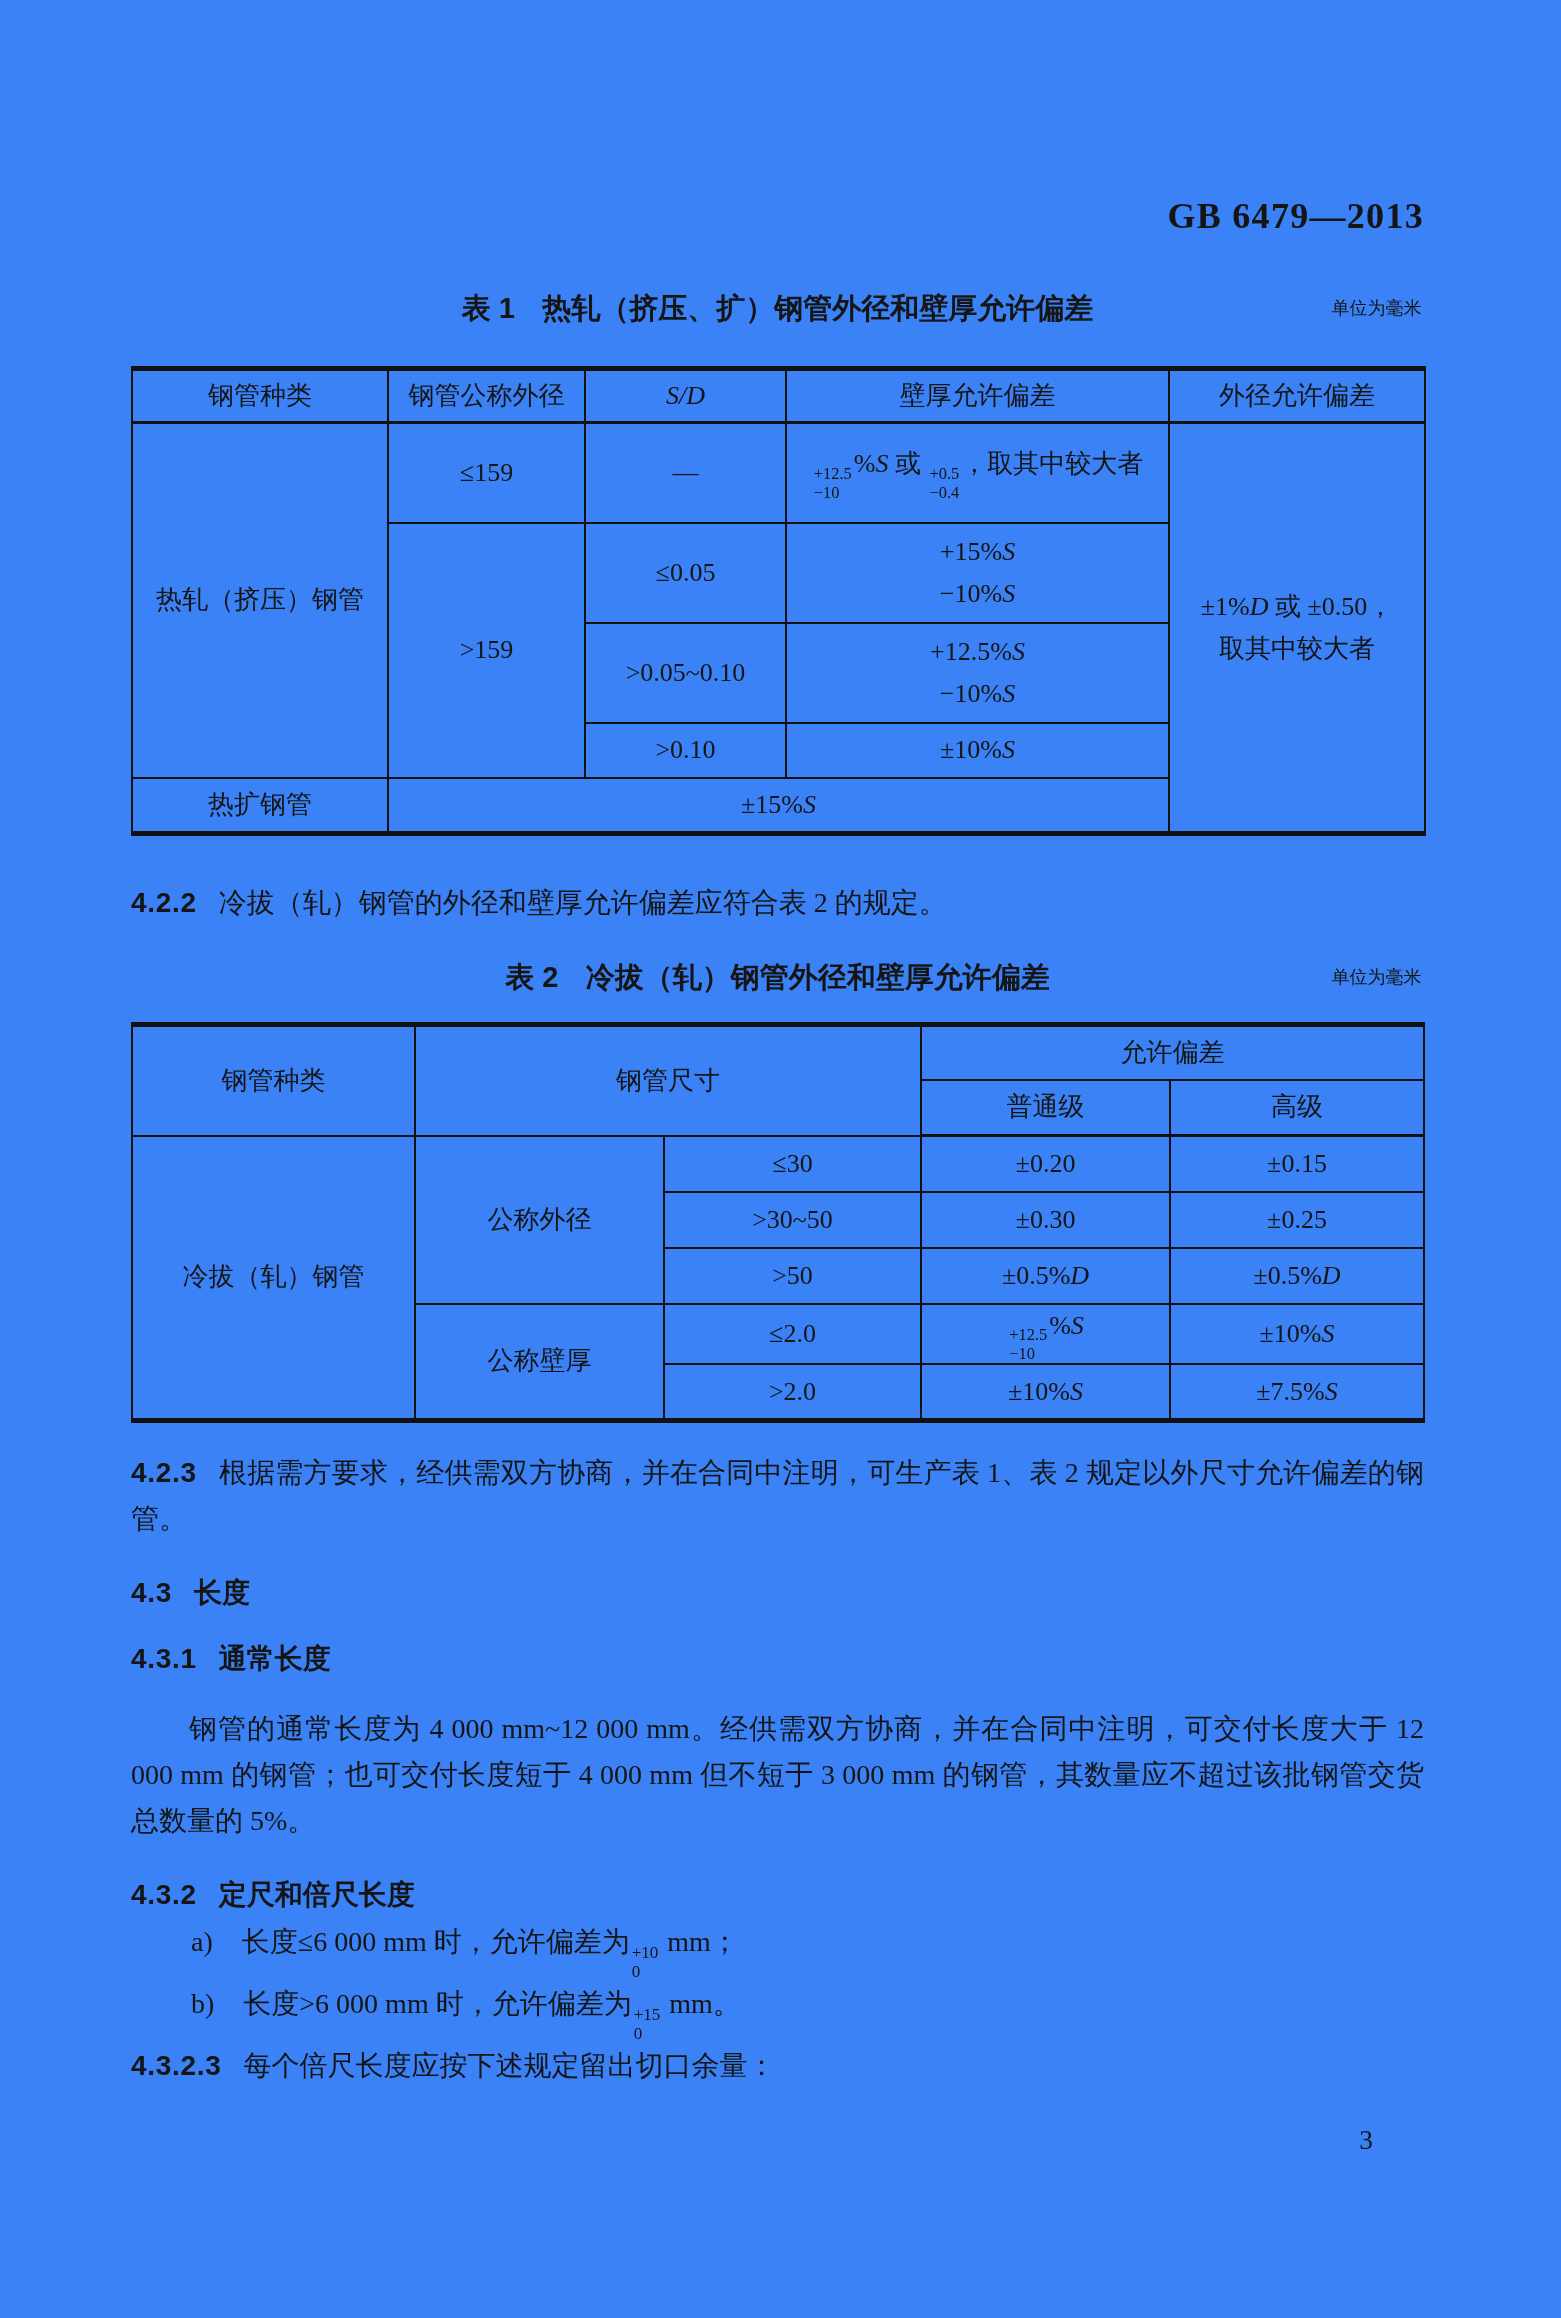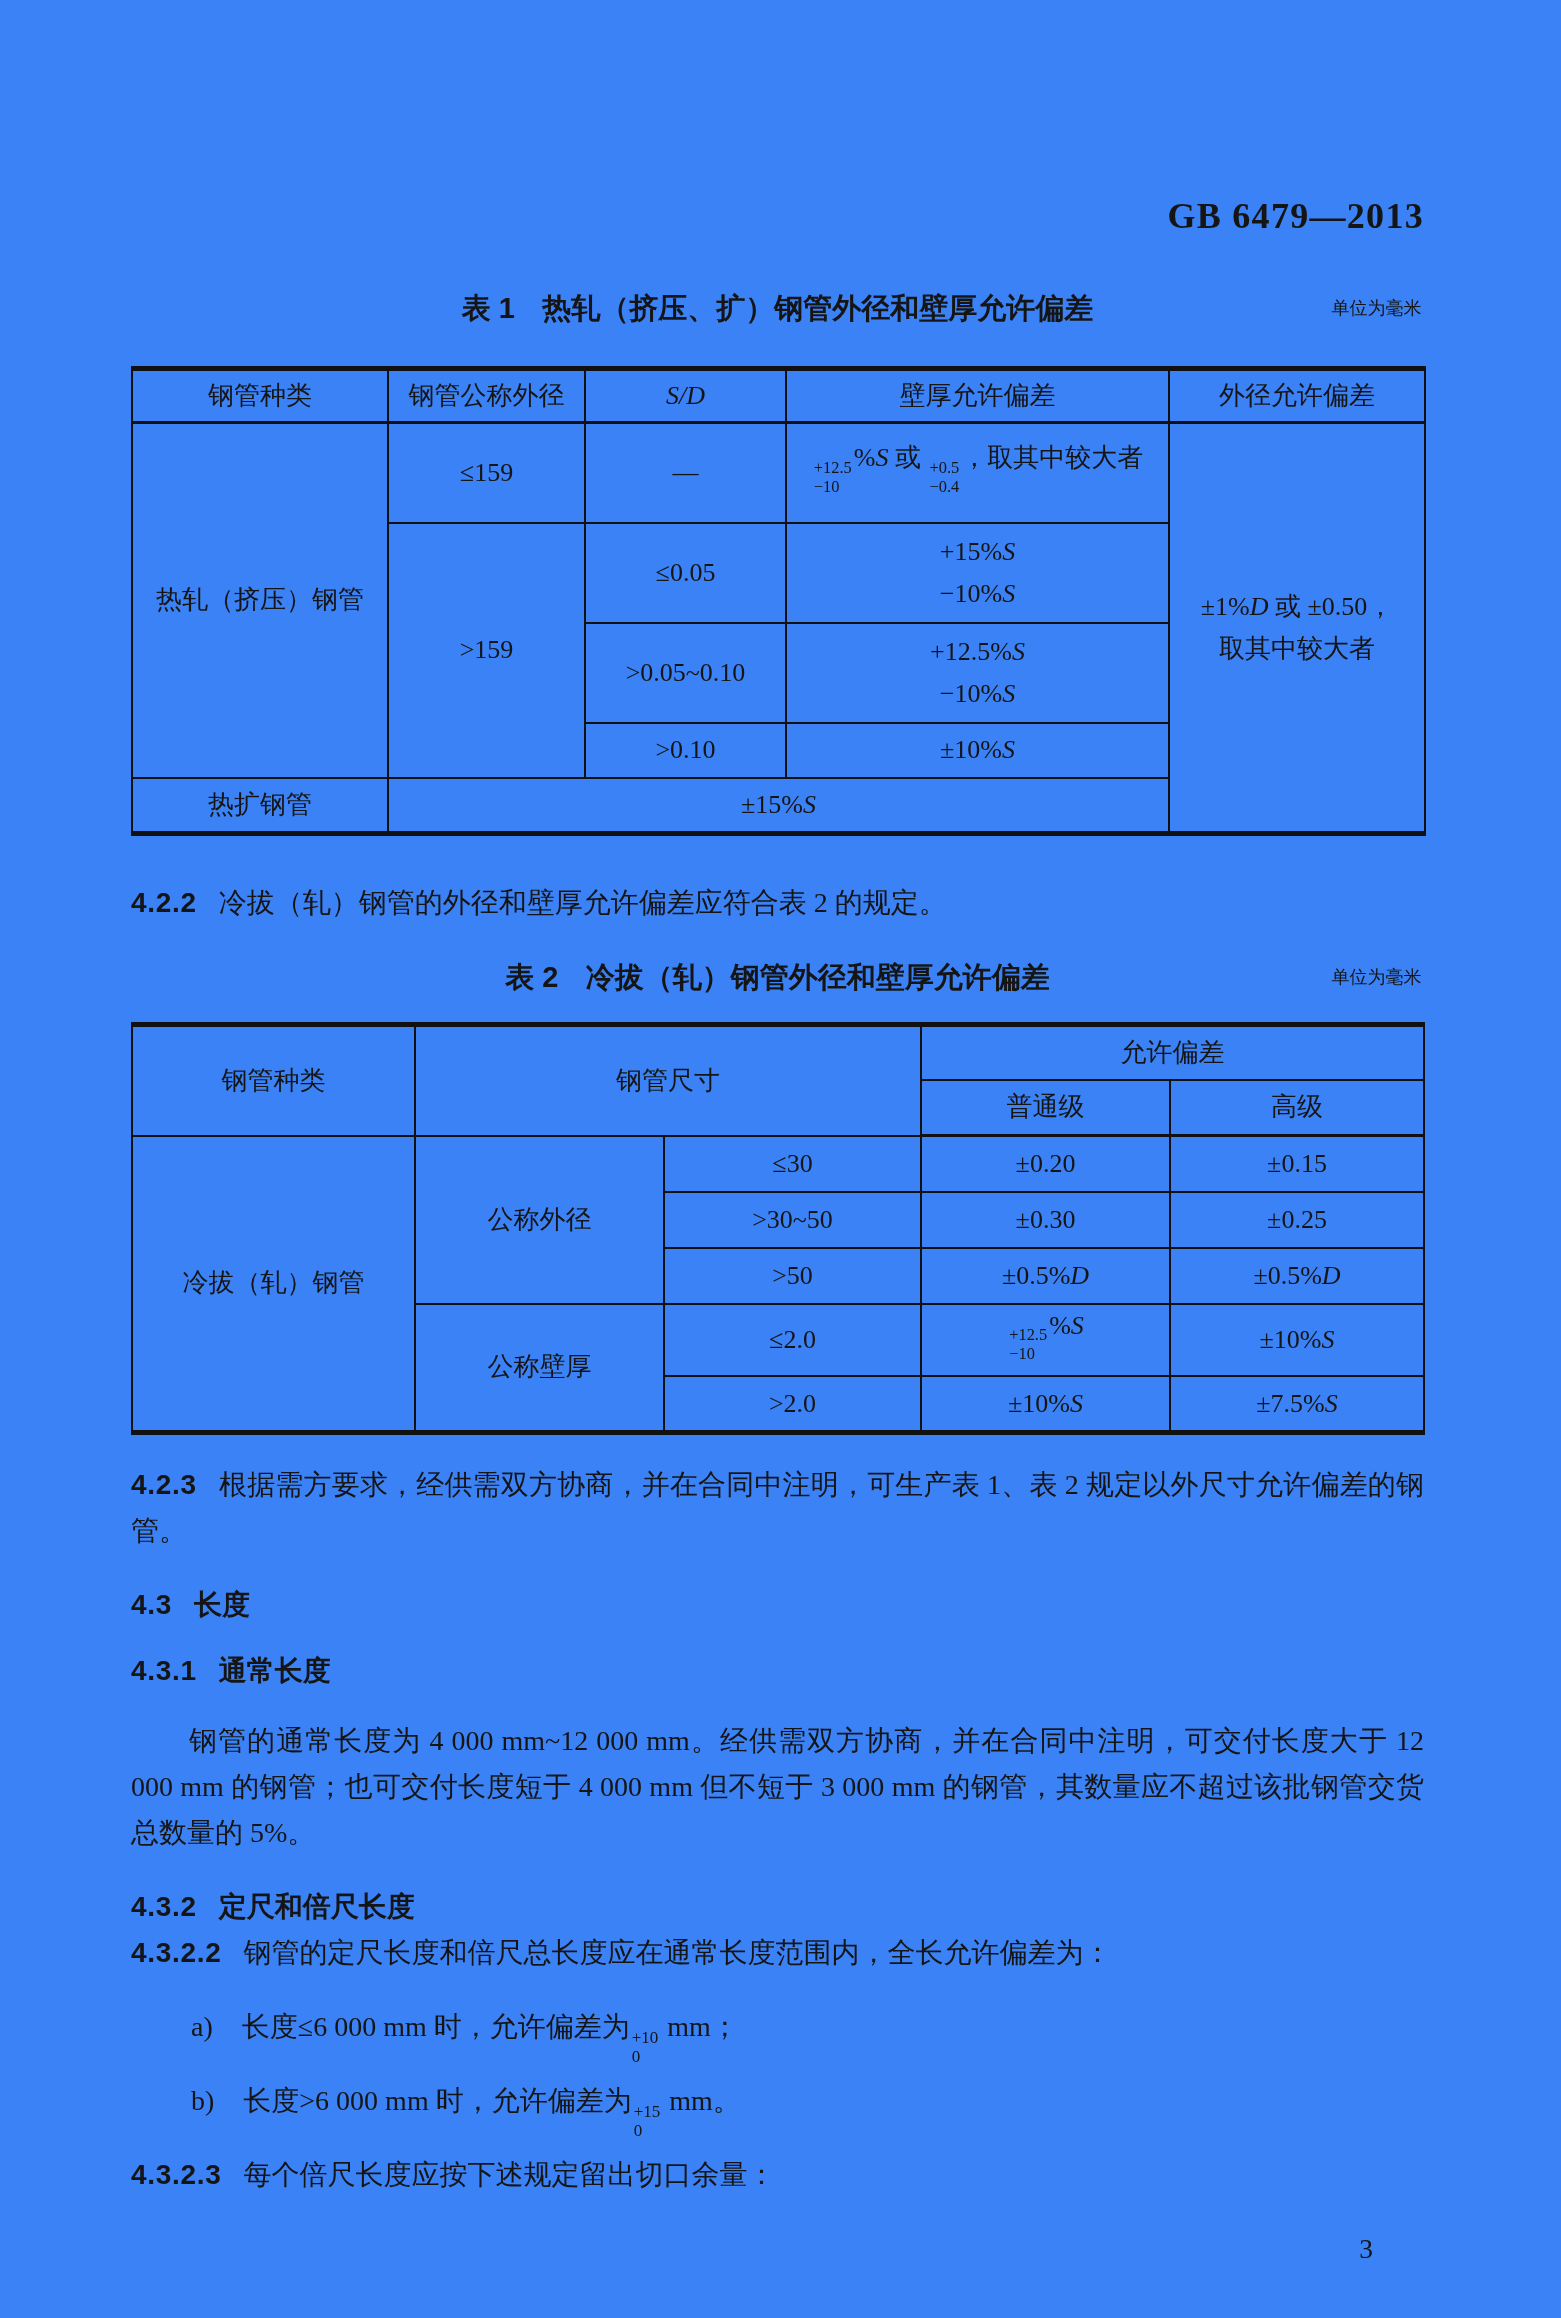--- a/index.html
+++ b/index.html
@@ -93,21 +93,21 @@
 
   
   .frac {
     display:inline-flex;
     flex-direction:column;
     justify-content:center;
     vertical-align:-0.42em;
     font-size:16.4px;
     line-height:1.12;
     text-align:left;
-    margin:12px 2px;
+    margin:0 2px;
   }
   .frac span { display:block; }
   .body-frac .frac { font-size:17px; }
   i { font-style:italic; }
 
   
   #caption1   { margin-top:46px; }
   #table1     { margin-top:35px; }
   #p422       { margin-top:44px; }
   #caption2   { margin-top:23px; }
@@ -263,23 +263,20 @@
       <span class="clause-num">4.3.1</span><span>通常长度</span>
     </div>
 
     <p class="clause para-indent" id="p431">钢管的通常长度为 4 000 mm~12 000 mm。经供需双方协商，并在合同中注明，可交付长度大于 12 000 mm 的钢管；也可交付长度短于 4 000 mm 但不短于 3 000 mm 的钢管，其数量应不超过该批钢管交货总数量的 5%。</p>
 
     <div class="heading" id="h432">
       <span class="clause-num">4.3.2</span><span>定尺和倍尺长度</span>
     </div>
 
 
-    <p class="clause" id="p4322">
-      <span class="clause-num">4.3.2.2</span><span>钢管的定尺长度和倍尺总长度应在通常长度范围内，全长允许偏差为：</span>
-    </p>
 
     <div class="list-item body-frac" id="itema">
       <span class="li-label">a)</span><span><span>长度≤6 000 mm 时，允许偏差为</span><span class="frac">
             <span>+10</span>
             <span>0</span>
           </span><span> mm；</span></span>
     </div>
 
     <div class="list-item body-frac" id="itemb">
       <span class="li-label">b)</span><span><span>长度&gt;6 000 mm 时，允许偏差为</span><span class="frac">

